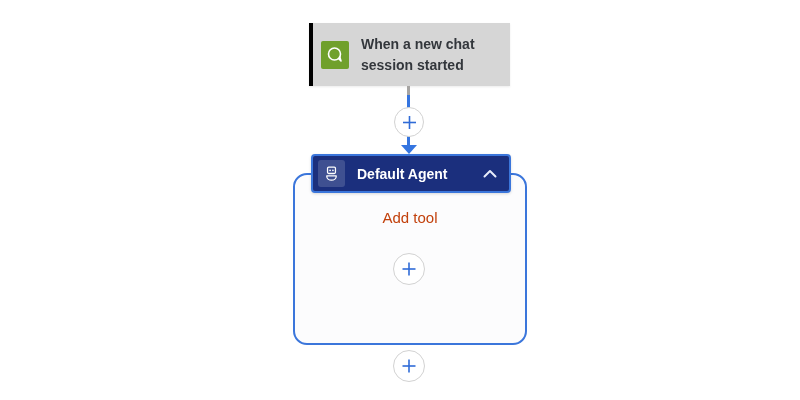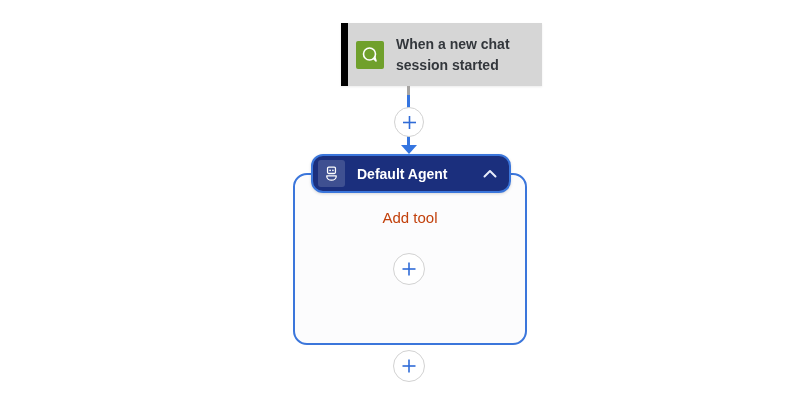--- a/index.html
+++ b/index.html
@@ -12,27 +12,26 @@
     font-family: "Liberation Sans", sans-serif;
   }
 
   
   .trigger-card {
     position: absolute;
     left: 309px; top: 23px;
     width: 201px; height: 63px;
     box-sizing: border-box;
     background: #d6d6d6;
-    border-left: 7px solid #000000;
+    border-left: 4px solid #000000;
     display: flex;
     align-items: center;
     padding-left: 8px;
     cursor: pointer;
     box-shadow: 0 1px 2px rgba(0,0,0,0.08);
-    margin-left: 32px;
   }
   .trigger-icon {
     width: 28px; height: 28px;
     background: #70a02c;
     border-radius: 2px;
     display: flex; align-items: center; justify-content: center;
     flex: none;
   }
   .trigger-title {
     margin-left: 12px;
@@ -106,21 +105,21 @@
   }
 
   
   .agent-header {
     position: absolute;
     left: 311px; top: 154px;
     width: 200px; height: 39px;
     box-sizing: border-box;
     background: #1b2f7d;
     border: 2px solid #3b76db;
-    border-radius: 12px;
+    border-radius: 4px;
     display: flex;
     align-items: center;
     padding: 0 10px 0 5px;
     cursor: pointer;
     z-index: 3;
     box-shadow: 0 1px 3px rgba(0,0,0,0.15);
   }
   .agent-icon {
     width: 27px; height: 27px;
     border-radius: 3px;

